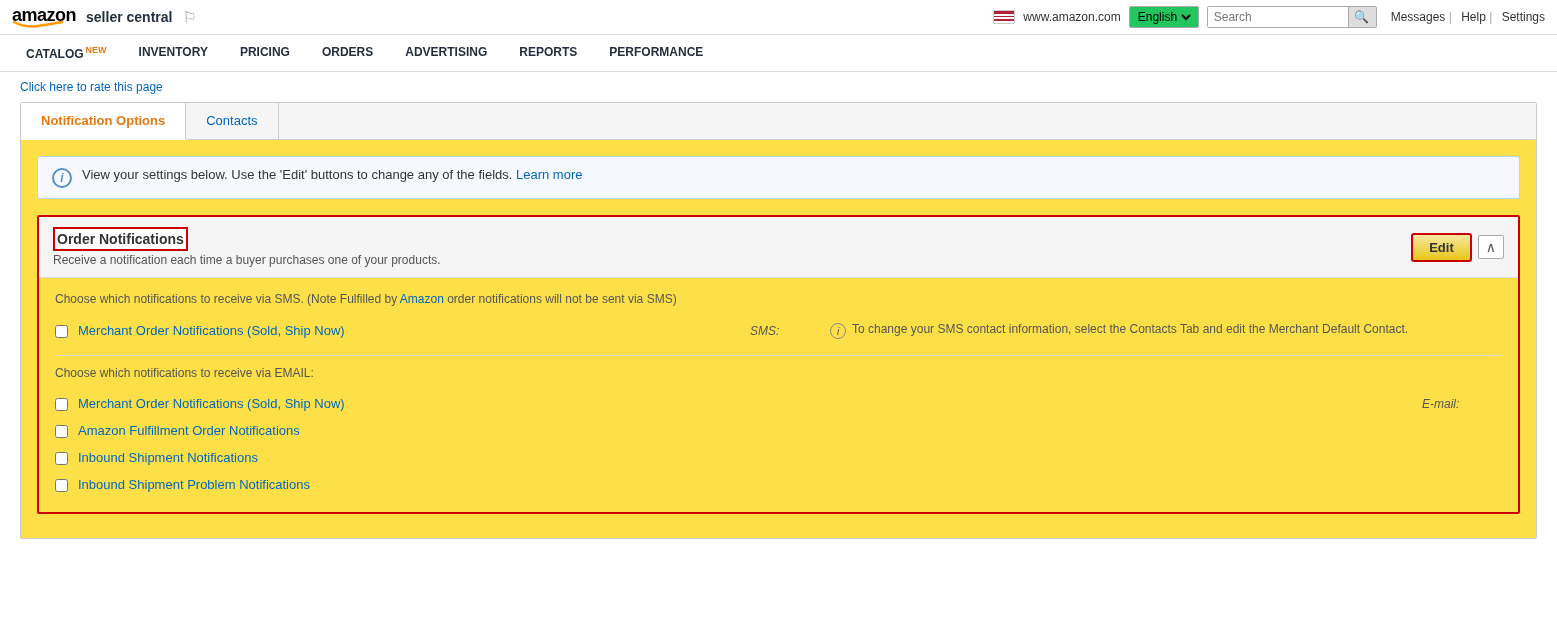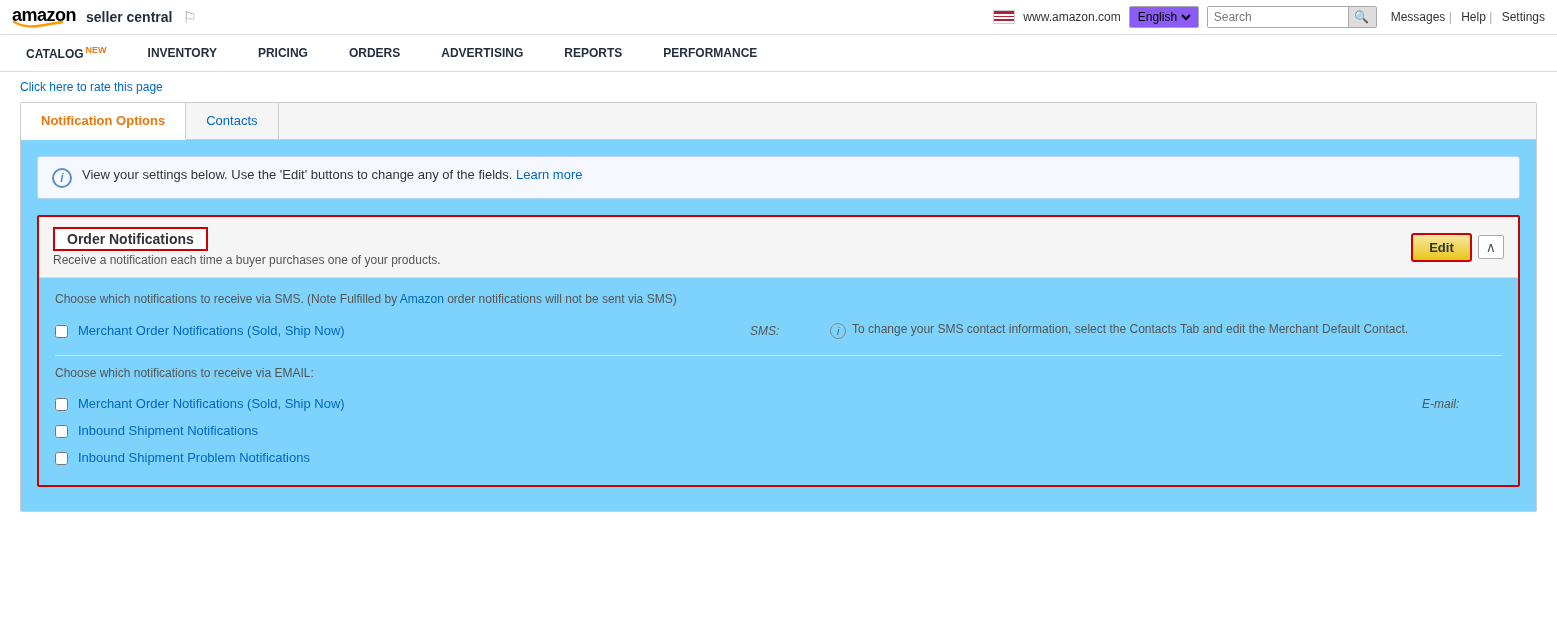--- a/index.html
+++ b/index.html
@@ -32,21 +32,21 @@
       color: #333;
     }
     .lang-select {
       display: flex;
       align-items: center;
       border: 1px solid #aaa;
       border-radius: 2px;
       padding: 2px 4px;
       font-size: 12px;
       cursor: pointer;
-      background: #8b5cf6;
+      background: #22c55e;
     }
     .lang-select select {
       border: none;
       background: transparent;
       font-size: 12px;
       cursor: pointer;
       outline: none;
     }
     .search-bar {
       display: flex;
@@ -88,22 +88,21 @@
       margin-left: 10px;
       align-self: center;
     }
 
     
     .nav {
       background: #fff;
       border-bottom: 1px solid #ddd;
       padding: 0 12px;
       display: flex;
-      align-items: center;
-      gap: 13px;
+      gap: 4px;
     }
     .nav-item {
       padding: 10px 14px;
       font-size: 12px;
       font-weight: bold;
       color: #232f3e;
       cursor: pointer;
       text-transform: uppercase;
       white-space: nowrap;
     }
@@ -124,21 +123,21 @@
       font-size: 12px;
       text-decoration: none;
       display: block;
       margin-bottom: 8px;
     }
 
     
     .tab-container {
       border: 1px solid #ccc;
       border-radius: 2px;
-      background: #7dd3fc;
+      background: #fde047;
     }
     .tab-header {
       display: flex;
       border-bottom: 1px solid #ccc;
       background: #f5f5f5;
     }
     .tab {
       padding: 10px 20px;
       font-size: 13px;
       cursor: pointer;
@@ -203,21 +202,21 @@
       border-bottom: 1px solid #ddd;
     }
     .section-title-group {
       flex: 1;
     }
     .section-title {
       font-size: 14px;
       font-weight: bold;
       color: #333;
       border: 2px solid #c00;
-      padding: 2px 12px;
+      padding: 2px 2px;
       display: inline-block;
       background: #fff;
     }
     .section-subtitle {
       font-size: 12px;
       color: #555;
       margin-top: 2px;
     }
     .section-actions {
       display: flex;
@@ -460,20 +459,24 @@
           <hr class="divider">
 
           <div class="email-note">Choose which notifications to receive via EMAIL:</div>
 
           <div class="notification-row">
             <input type="checkbox" style="">
             <span class="notif-label">Merchant Order Notifications (Sold, Ship Now)</span>
             <span class="notif-type">E-mail:</span>
           </div>
 
+          <div class="notification-row">
+            <input type="checkbox" style="">
+            <span class="notif-label">Amazon Fulfillment Order Notifications</span>
+          </div>
 
 
           <div class="notification-row">
             <input type="checkbox" style="">
             <span class="notif-label">Inbound Shipment Notifications</span>
           </div>
 
           <div class="notification-row">
             <input type="checkbox" style="">
             <span class="notif-label">Inbound Shipment Problem Notifications</span>

